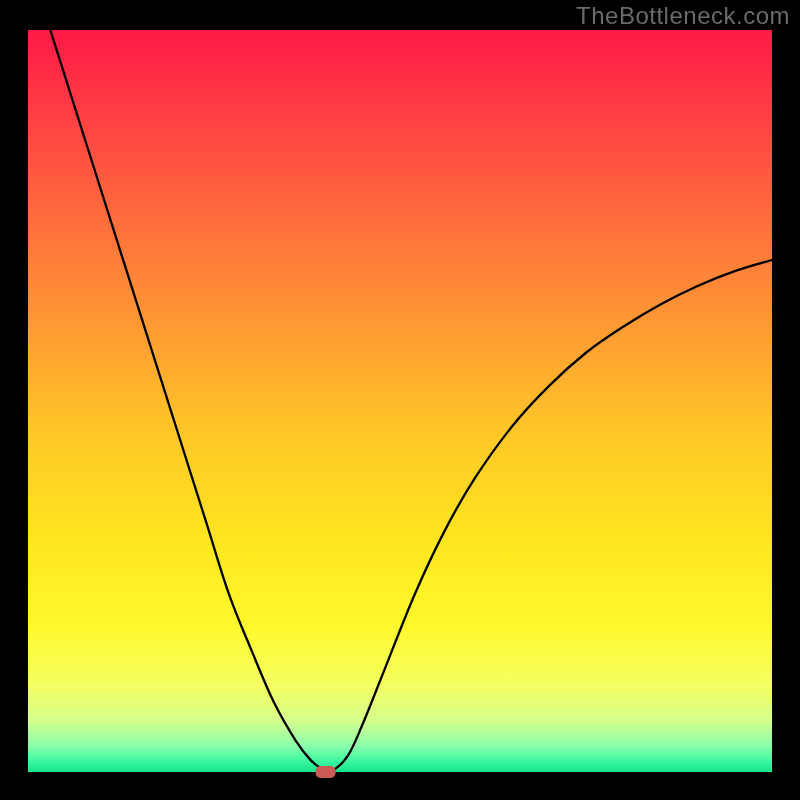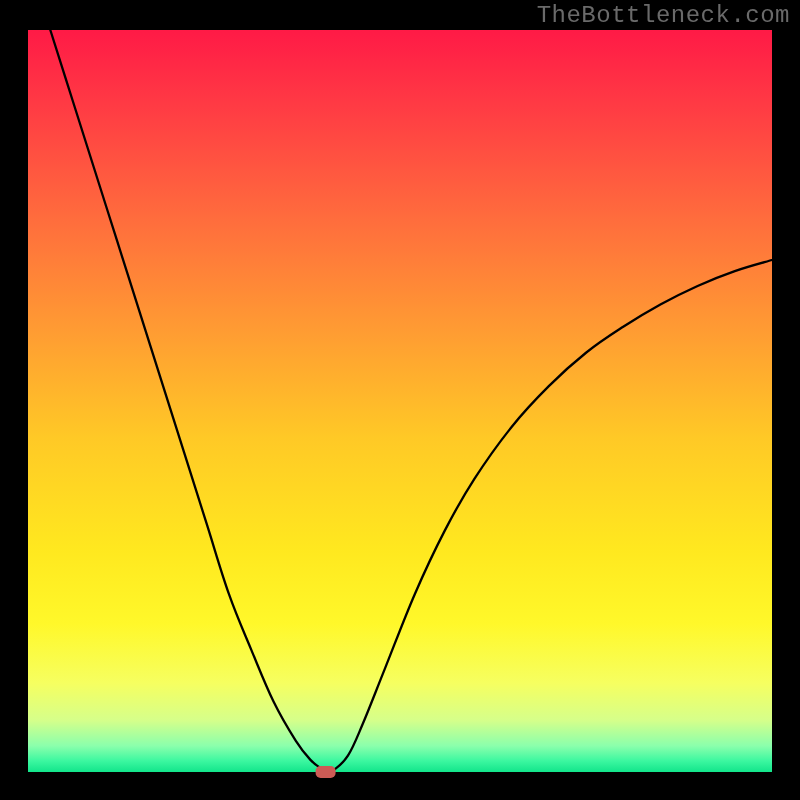--- a/index.html
+++ b/index.html
@@ -19,21 +19,20 @@
   .watermark {
     position: absolute;
     top: 2px;
     right: 10px;
     color: #6a6a6a;
     font-size: 24px;
     font-weight: 400;
     letter-spacing: 0.5px;
     z-index: 20;
     user-select: none;
-    font-family: Liberation Mono, monospace;
   }
   svg {
     display: block;
   }
 </style>
 </head>
 <body>
 
 <div class="stage">
   <div class="watermark">TheBottleneck.com</div>

